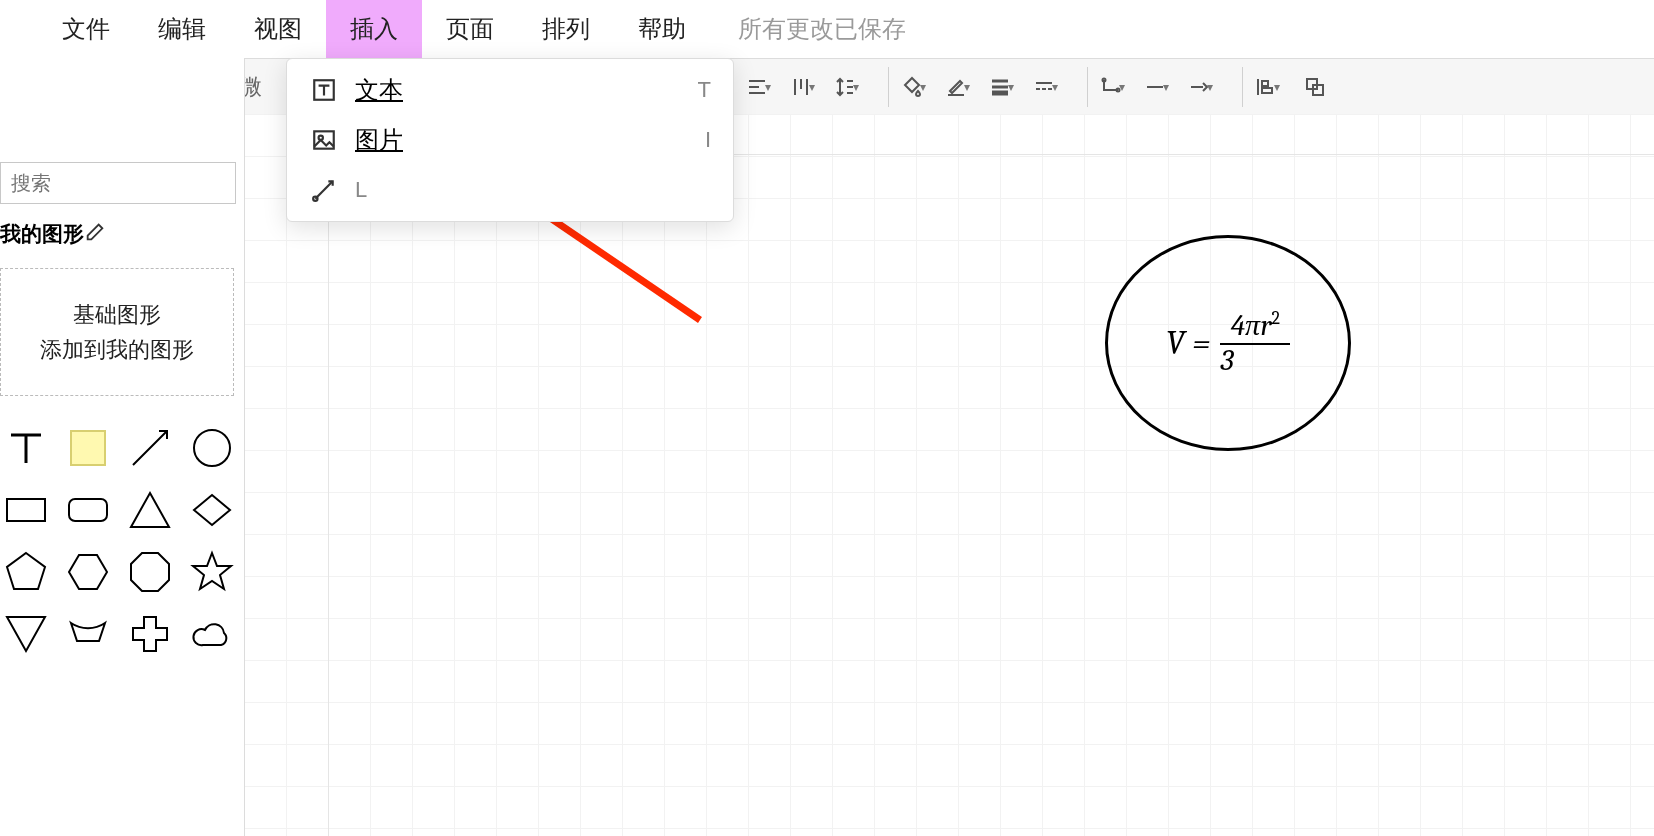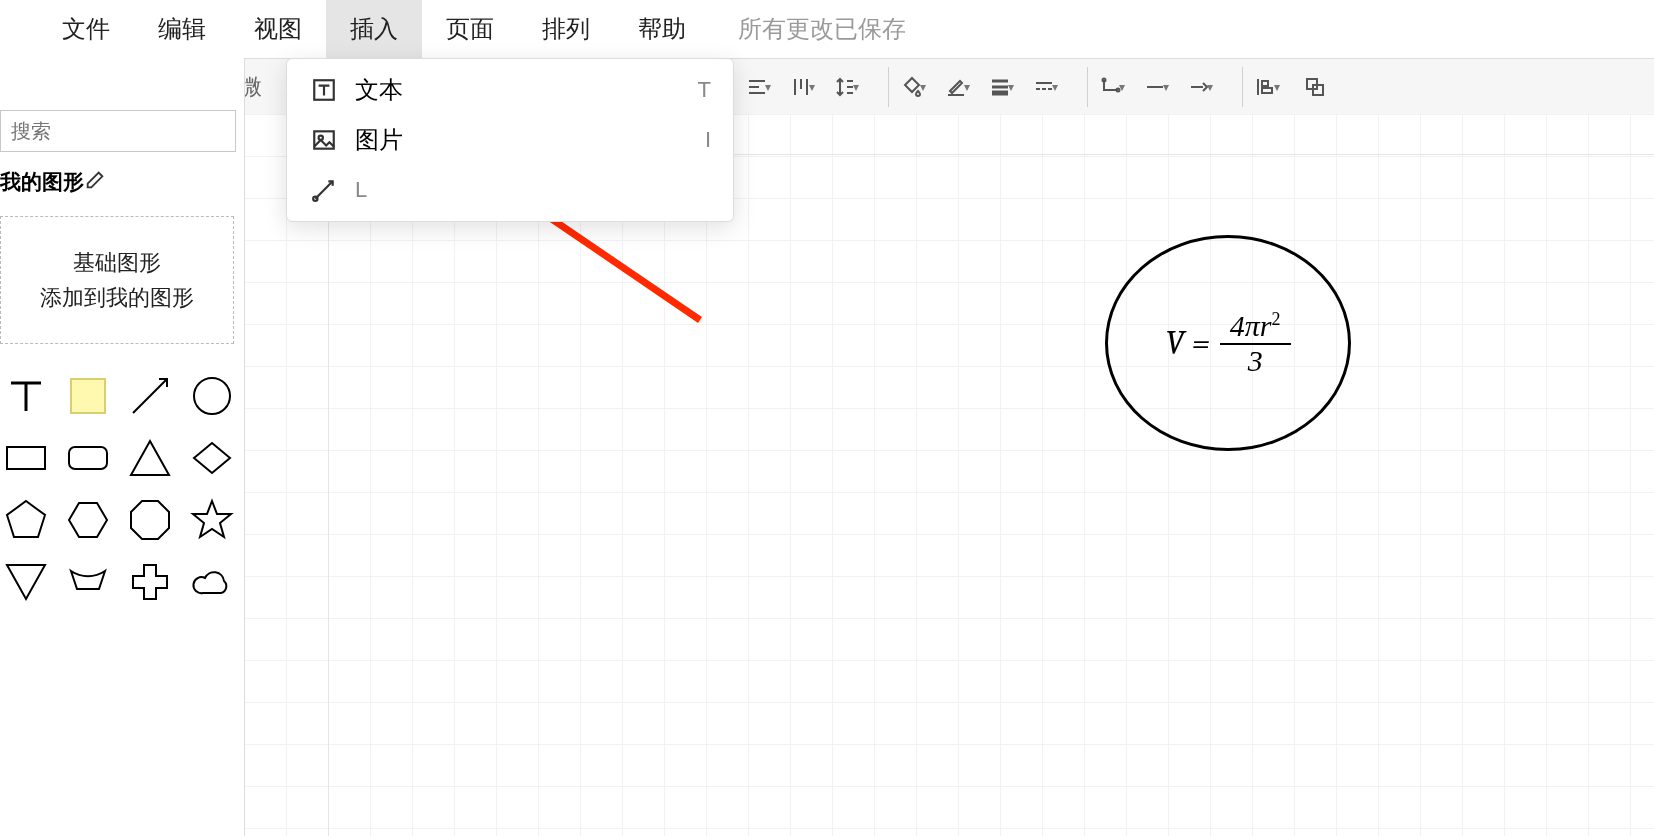--- a/index.html
+++ b/index.html
@@ -1,36 +1,36 @@
 <!DOCTYPE html>
 <html><head>
 <meta charset="utf-8">
 <style>
   html,body{margin:0;padding:0;height:100%;font-family:"PingFang SC","Microsoft YaHei",Arial,sans-serif;background:#fff;}
   body{width:1654px;height:836px;overflow:hidden;position:relative;}
 
   
   .menubar{height:58px;display:flex;align-items:center;padding-left:38px;border-bottom:1px solid #dcdcdc;font-size:24px;color:#222;text-align:right;}
   .menubar .mitem{padding:0 24px;height:100%;display:flex;align-items:center;cursor:pointer;}
-  .menubar .mitem.active{background:#e5e5e5;}
+  .menubar .mitem.active{background:#f0abfc;}
   .menubar .status{color:#9a9a9a;margin-left:28px;font-size:24px;}
 
   
   .toolbar{height:56px;display:flex;align-items:center;background:#f6f6f6;border-bottom:1px solid #dcdcdc;padding:0 10px;}
   .toolbar .grp{display:flex;align-items:center;height:40px;margin-right:10px;}
   .toolbar .sep{width:1px;height:40px;background:#d0d0d0;margin:0 6px;}
   .toolbar .btn{width:44px;height:40px;display:flex;align-items:center;justify-content:center;color:#555;cursor:pointer;border-radius:3px;}
   .toolbar .btn svg{width:24px;height:24px;fill:none;stroke:#555;stroke-width:2;}
   .toolbar .btn.txt{width:auto;padding:0 8px;font-size:22px;color:#666;}
   .toolbar .dd{display:flex;align-items:center;}
   .toolbar .dd .tri{font-size:12px;color:#777;margin-left:-4px;width:14px;}
 
   
   .sidebar{position:absolute;left:0;top:58px;width:244px;bottom:0;background:#fff;border-right:1px solid #dcdcdc;z-index:2;}
-  .sidebar .searchwrap{margin:52px 8px 0 0;}
+  .sidebar .searchwrap{margin:104px 8px 0 0;}
   .sidebar .search{display:flex;align-items:center;border:1px solid #c8c8c8;height:40px;background:#fff;}
   .sidebar .search input{flex:1;border:0;outline:0;background:transparent;font-size:20px;padding:0 10px;}
   .sidebar .search .sicon{width:40px;display:flex;align-items:center;justify-content:center;color:#666;}
   .sidebar .secthead{display:flex;align-items:center;font-size:21px;font-weight:600;padding:16px 12px 8px 0;}
   .sidebar .secthead .editicon{color:#444;cursor:pointer;}
   .sidebar .dropzone{margin:12px 10px 18px 0;border:1px dashed #bbb;text-align:center;padding:28px 4px;font-size:22px;line-height:1.6;color:#222;}
   .sidebar .shapes{display:grid;grid-template-columns:repeat(4,1fr);gap:10px;padding:8px 6px 0 0;}
   .sidebar .shapes .shape{width:52px;height:52px;display:flex;align-items:center;justify-content:center;cursor:pointer;}
   .sidebar .shapes .shape svg{width:46px;height:46px;fill:none;stroke:#000;stroke-width:2;}
 
@@ -40,33 +40,33 @@
       linear-gradient(#f2f2f2 1px,transparent 1px),
       linear-gradient(90deg,#f2f2f2 1px,transparent 1px);
     background-size:42px 42px;
     background-color:#fff;
   }
   .canvas .page{position:absolute;left:84px;top:40px;right:0;bottom:0;border-left:1px solid #e5e5e5;border-top:1px solid #e5e5e5;}
 
   .ellipse{position:absolute;left:776px;top:80px;width:240px;height:210px;border:3px solid #000;border-radius:50%;
     display:flex;align-items:center;justify-content:center;}
   .formula{font-family:Georgia,Cambria,'Times New Roman',serif;font-style:italic;font-size:34px;color:#000;display:flex;align-items:center;gap:10px;}
-  .formula .frac{display:inline-flex;flex-direction:column;align-items:center;font-size:30px;line-height:1.05;font-family:Liberation Serif, serif;}
+  .formula .frac{display:inline-flex;flex-direction:column;font-size:30px;line-height:1.05;}
   .formula .frac .num{padding:0 10px 2px 10px;border-bottom:2.5px solid #000;}
   .formula .frac sup{font-size:18px;vertical-align:super;font-style:normal;}
 
   .arrow{position:absolute;pointer-events:none;}
 
   
   .dropdown{position:absolute;left:286px;top:58px;width:446px;background:#fff;border:1px solid #dcdcdc;border-radius:6px;
     box-shadow:0 6px 24px rgba(0,0,0,.12);z-index:20;padding:6px 0;}
   .dropdown .drow{display:flex;align-items:center;height:50px;padding:0 22px;font-size:24px;cursor:pointer;}
   .dropdown .drow .dicon{width:30px;height:30px;margin-right:16px;display:flex;align-items:center;justify-content:center;}
   .dropdown .drow .dicon svg{width:26px;height:26px;fill:none;stroke:#333;stroke-width:2;}
-  .dropdown .drow .dlabel{flex:1;}
+  .dropdown .drow .dlabel{flex:1;text-decoration:underline;}
   .dropdown .drow .dkey{color:#888;font-size:22px;}
 </style>
 </head>
 <body>
 
 <div class="menubar">
   <div class="mitem">文件</div>
   <div class="mitem">编辑</div>
   <div class="mitem">视图</div>
   <div class="mitem active">插入</div>

